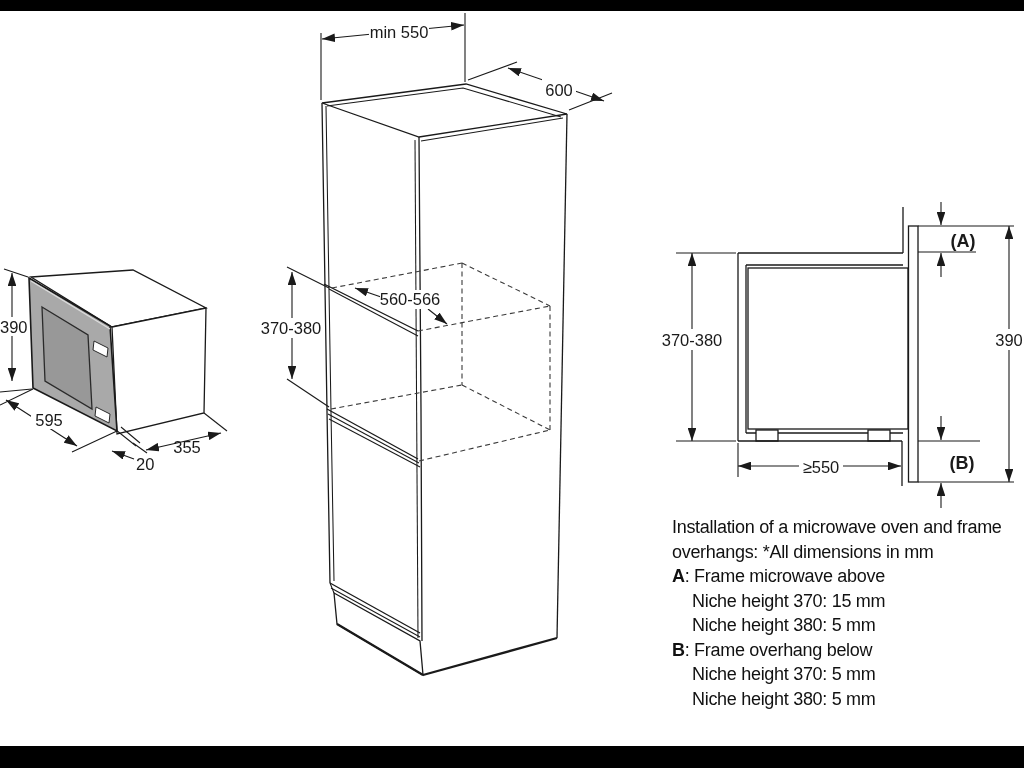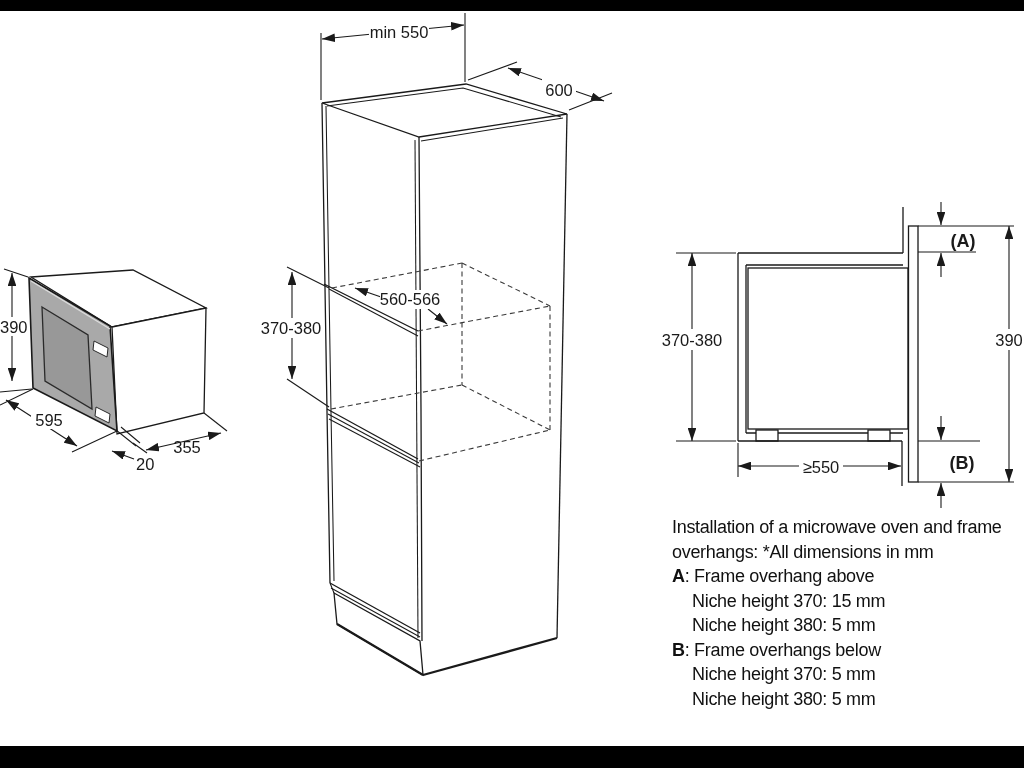--- a/index.html
+++ b/index.html
@@ -196,20 +196,20 @@
       <line class="dim" x1="738" y1="466" x2="901" y2="466" marker-start="url(#arr)" marker-end="url(#arr)"></line>
       <rect class="mask" x="799" y="456" width="44" height="21"></rect>
       <text x="821" y="473" text-anchor="middle">≥550</text>
     </g>
   </g>
 </svg>
 
   <div class="notes">
     <div>Installation of a microwave oven and frame</div>
     <div>overhangs: *All dimensions in mm</div>
-    <div><b>A</b><span>: Frame overhang above</span></div>
+    <div><b>A</b><span>: Frame microwave above</span></div>
     <div class="sub">Niche height 370: 15 mm</div>
     <div class="sub">Niche height 380: 5 mm</div>
-    <div><b>B</b><span>: Frame overhangs below</span></div>
+    <div><b>B</b><span>: Frame overhang below</span></div>
     <div class="sub">Niche height 370: 5 mm</div>
     <div class="sub">Niche height 380: 5 mm</div>
   </div>
 </div>
 
 </body></html>

